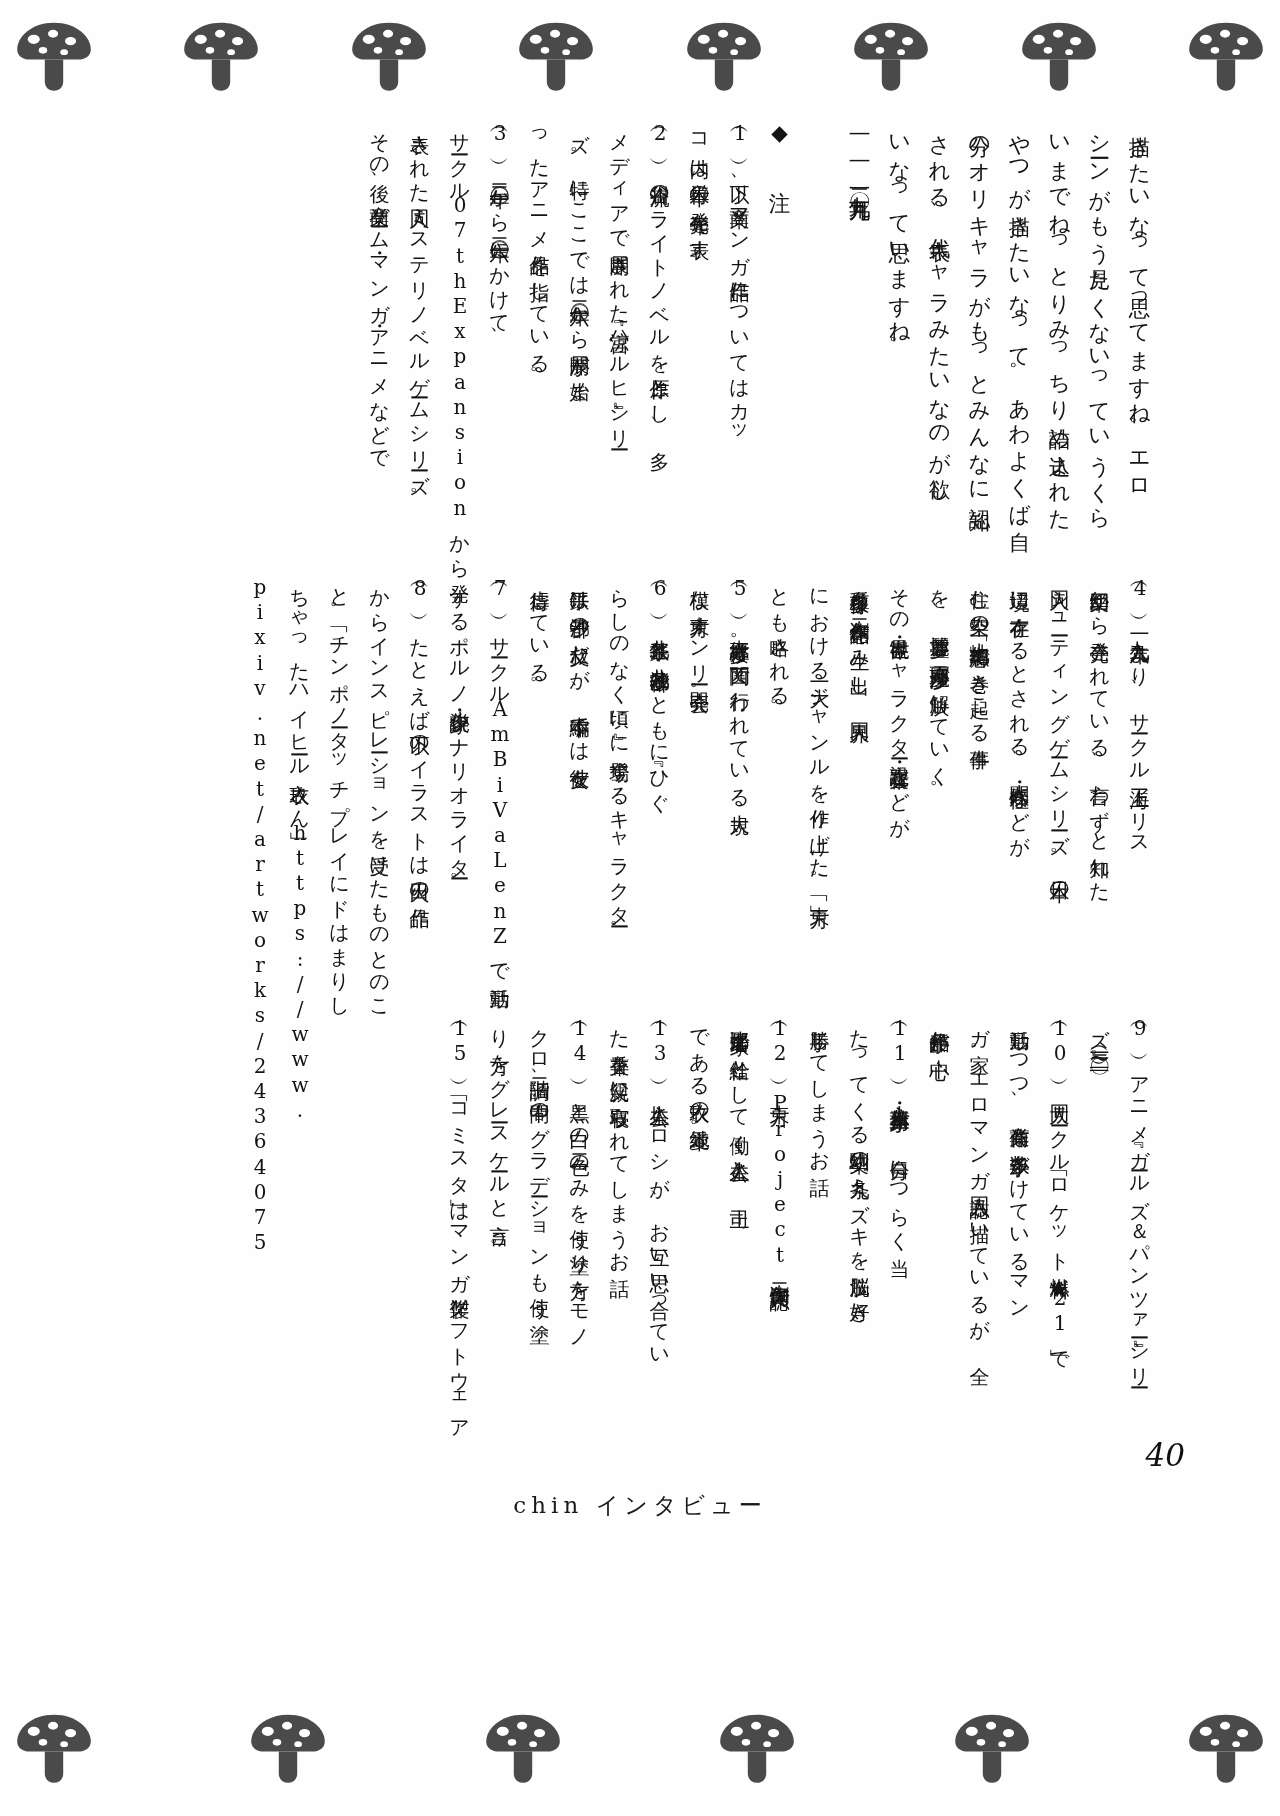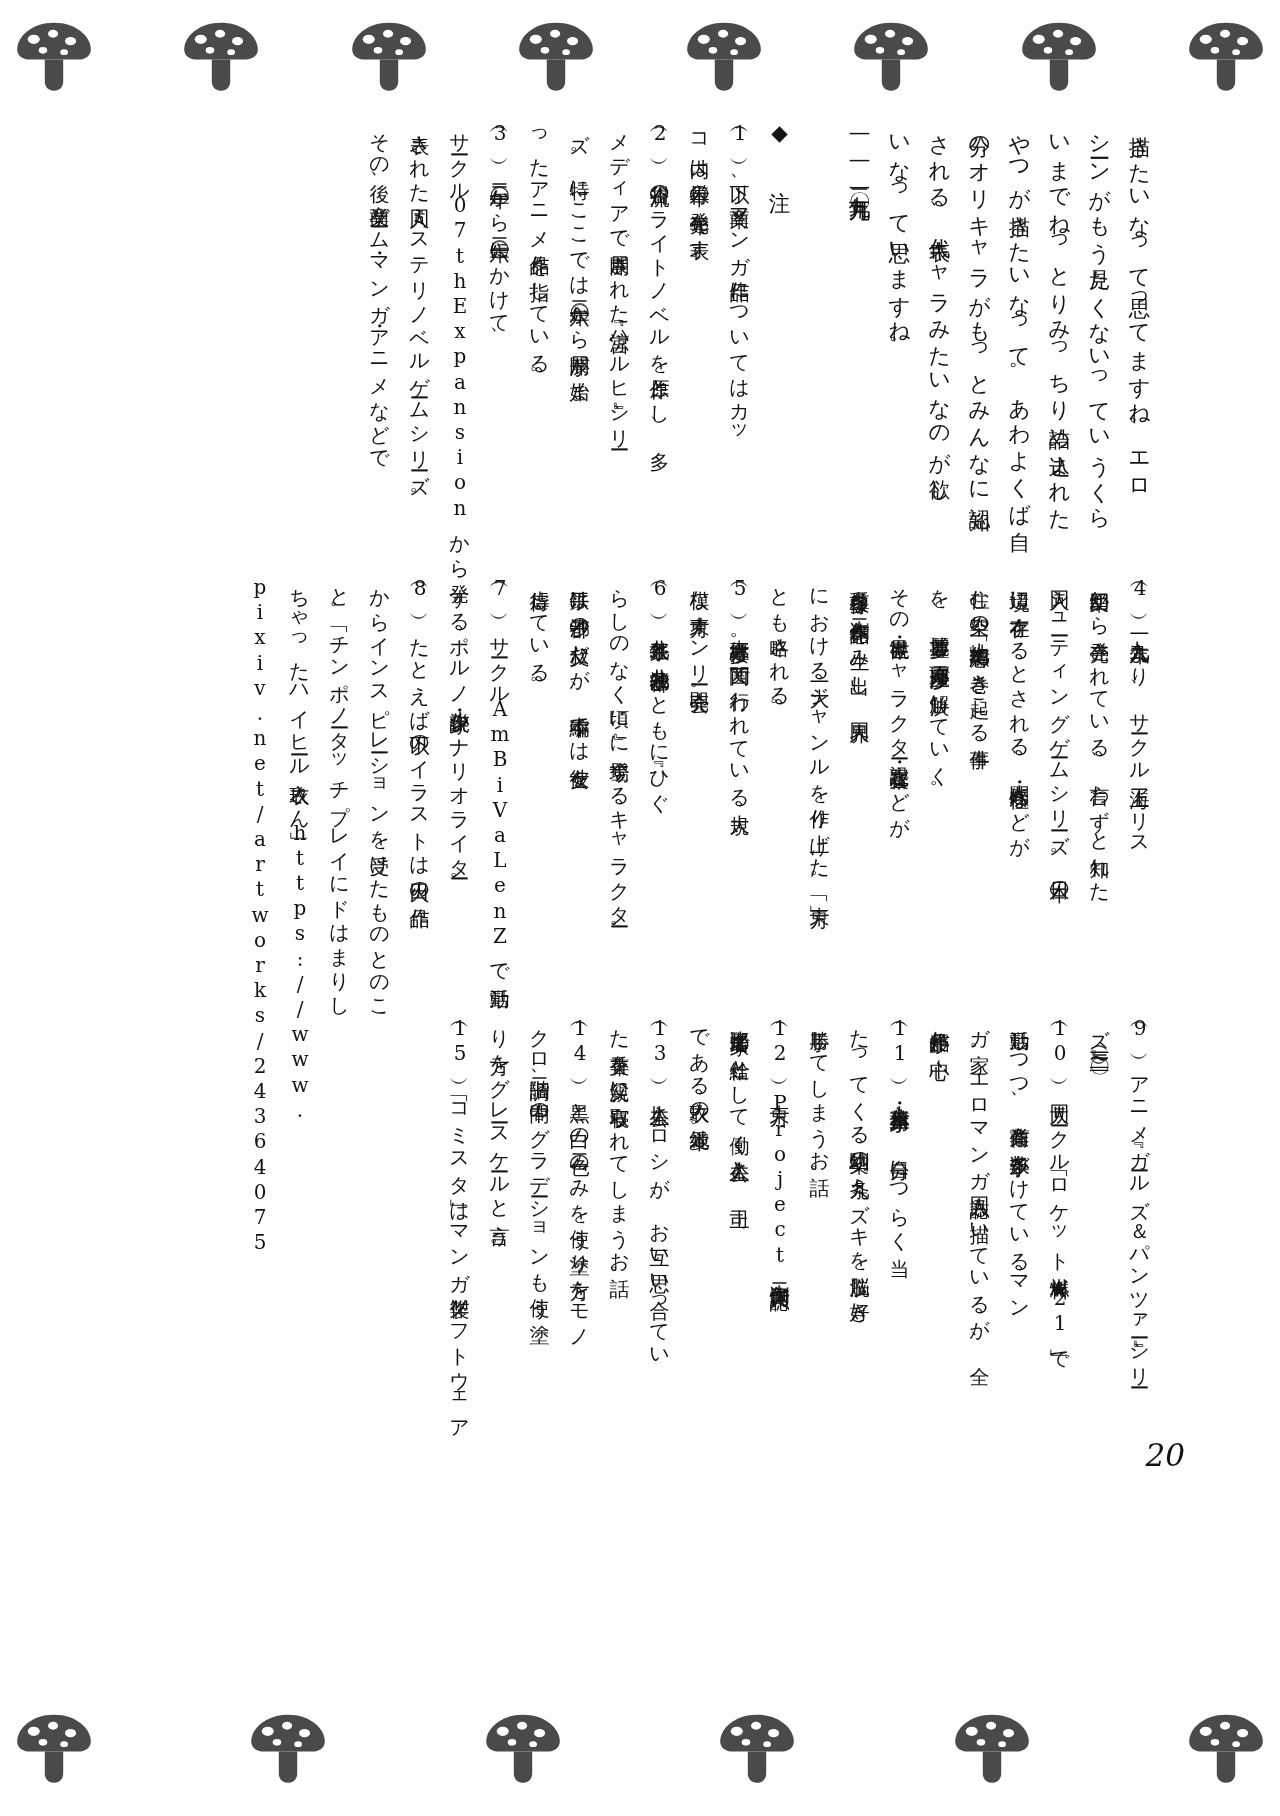--- a/index.html
+++ b/index.html
@@ -314,15 +314,16 @@
           <ellipse cx="28" cy="34" rx="6.5" ry="5" fill="#ffffff"></ellipse>
           <ellipse cx="49" cy="28" rx="5.5" ry="4.3" fill="#ffffff"></ellipse>
           <ellipse cx="68" cy="36" rx="6" ry="4.6" fill="#ffffff"></ellipse>
           <ellipse cx="38" cy="46" rx="4.6" ry="3.6" fill="#ffffff"></ellipse>
           <ellipse cx="61" cy="48" rx="4.2" ry="3.2" fill="#ffffff"></ellipse>
           <path d="M40 56 L40 80 C40 86 44 90 50 90 C56 90 60 86 60 80 L60 56 Z" fill="#4a4a4a"></path>
         </svg>
       </div>
     </div>
 
-  <div id="page-number">20</div>
+  <div id="page-number">40</div>
+  <div id="footer-title">chin インタビュー</div>
 
 </div>
 
 </body></html>

